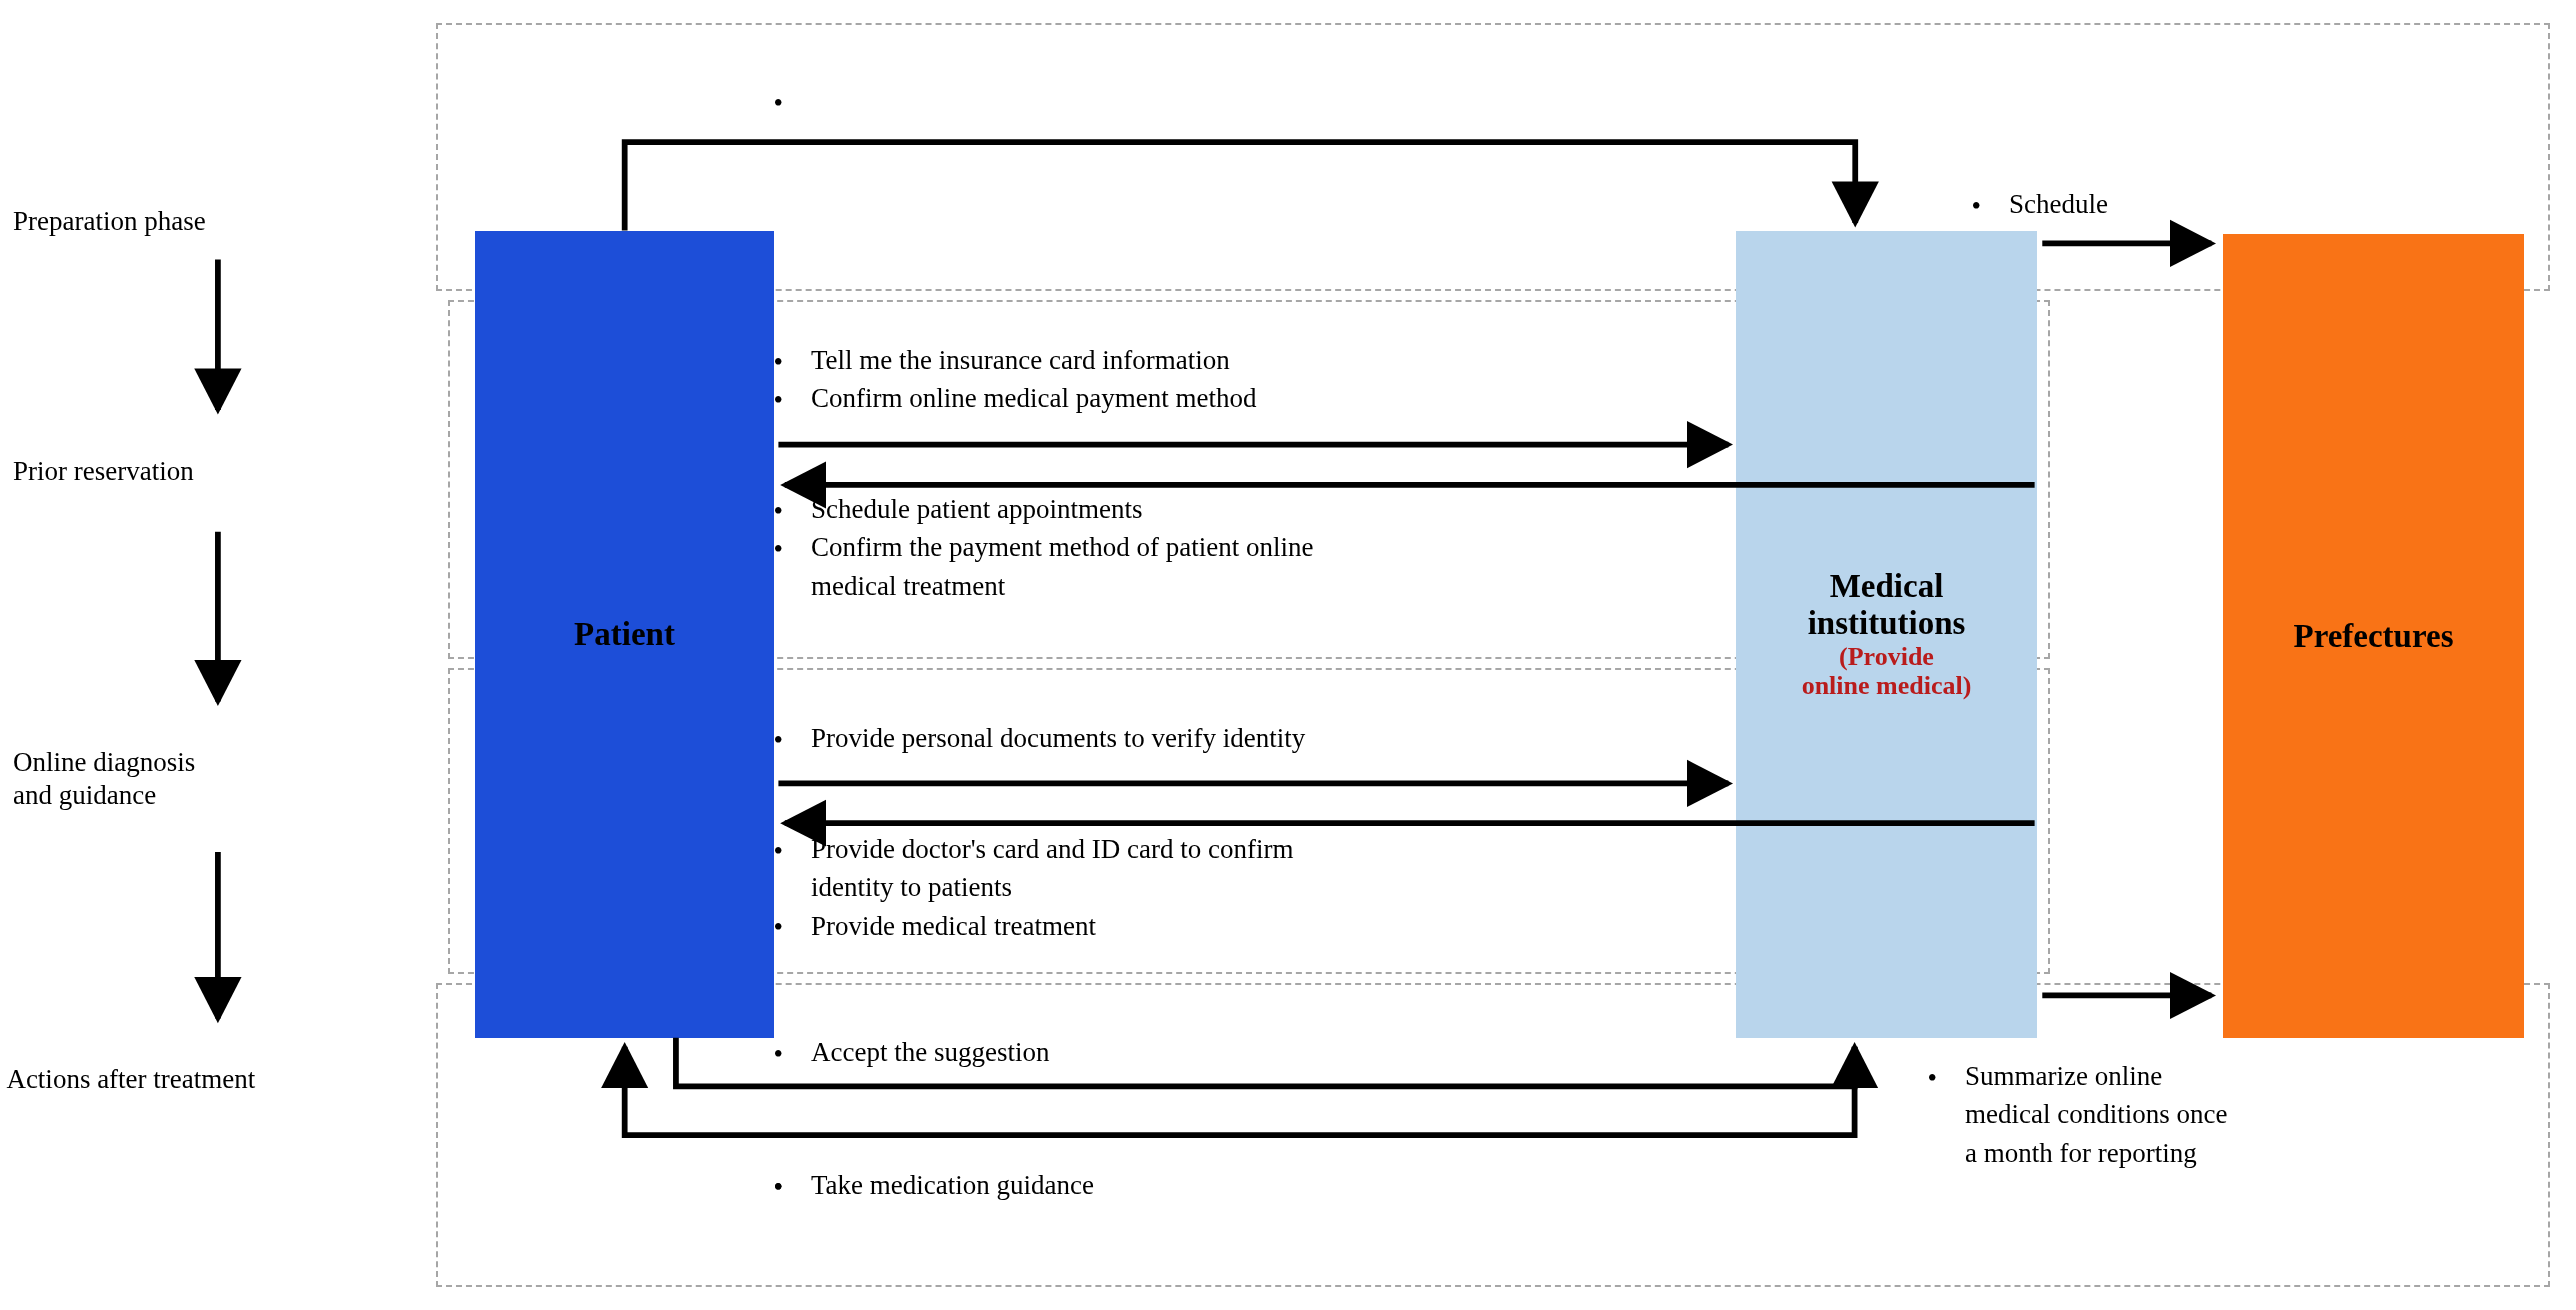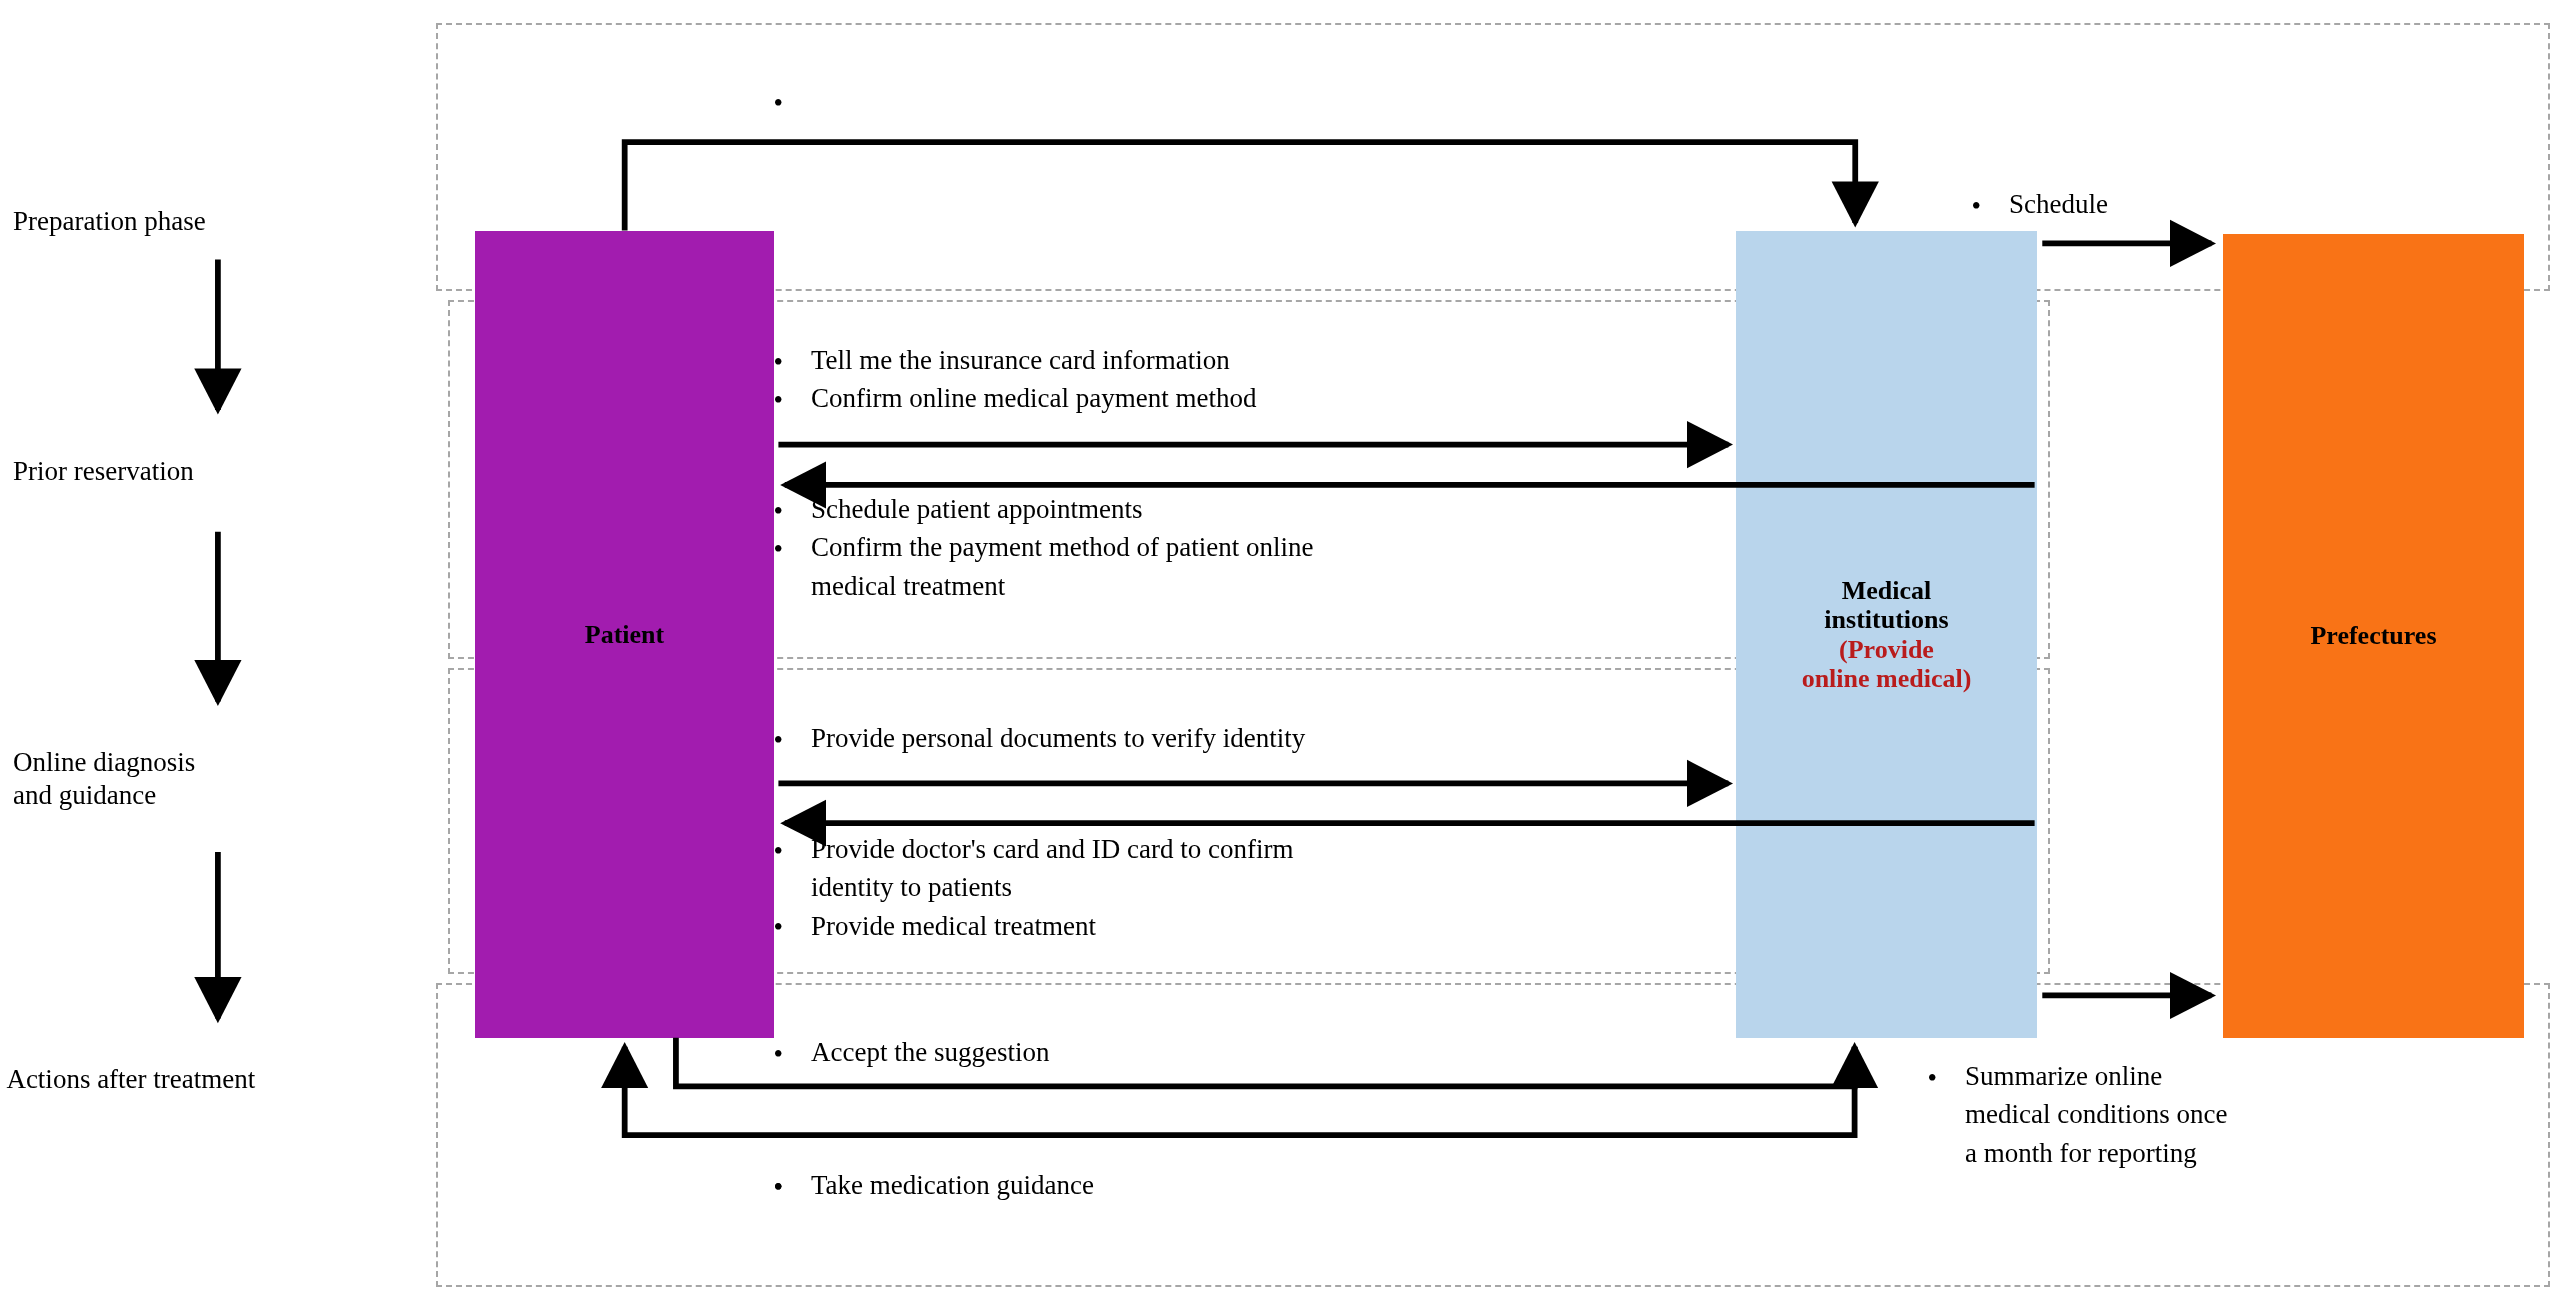--- a/index.html
+++ b/index.html
@@ -3,21 +3,21 @@
 <meta charset="utf-8">
 <style>
   html,body{margin:0;padding:0;background:#ffffff;}
   body{font-family:"Liberation Serif","DejaVu Serif",serif;}
   #stage{position:relative;width:2576px;height:1310px;background:#fff;overflow:hidden;}
 
   .dash-box{position:absolute;border:2.6px dashed #a6a6a6;box-sizing:border-box;}
 
   .actor{position:absolute;box-sizing:border-box;display:flex;align-items:center;justify-content:center;text-align:center;}
   .actor .lbl{width:100%;line-height:1.12;}
-  .actor .nm{font-weight:bold;font-size:26px;color:#000;display:block;}
+  .actor .nm{font-weight:bold;font-size:33px;color:#000;display:block;}
   .actor .sub{font-weight:bold;font-size:26px;color:#b91c1c;display:block;}
 
   .phase-label{position:absolute;font-size:27px;color:#000;line-height:1.22;}
 
   .txt{position:absolute;font-size:27px;color:#000;line-height:1.42;white-space:nowrap;}
   .txt.wrap{white-space:normal;}
   .bullet-row{display:block;position:relative;padding-left:49px;}
   .bullet-row .bdot{position:absolute;left:11.5px;top:0.06em;font-size:27px;line-height:1.42;}
 
   svg.overlay{position:absolute;left:0;top:0;width:2576px;height:1310px;pointer-events:none;}
@@ -25,21 +25,21 @@
 </head>
 <body>
 
 <div id="stage">
 
   <div class="dash-box" style="left:436px;top:23px;width:2114px;height:268px;"></div>
   <div class="dash-box" style="left:448px;top:300px;width:1602px;height:359px;"></div>
   <div class="dash-box" style="left:448px;top:668px;width:1602px;height:306px;"></div>
   <div class="dash-box" style="left:436px;top:983px;width:2114px;height:304px;"></div>
 
-  <div class="actor" style="left:475px;top:231px;width:299px;height:807px;background:#a21caf;">
+  <div class="actor" style="left:475px;top:231px;width:299px;height:807px;background:#1d4ed8;">
     <span class="lbl">
       <span class="nm">Patient</span>
     </span>
   </div>
 
   <div class="actor" style="left:1736px;top:231px;width:301px;height:807px;background:#b9d5ec;">
     <span class="lbl">
       <span class="nm">Medical</span>
       <span class="nm">institutions</span>
       <span class="sub">(Provide</span>

